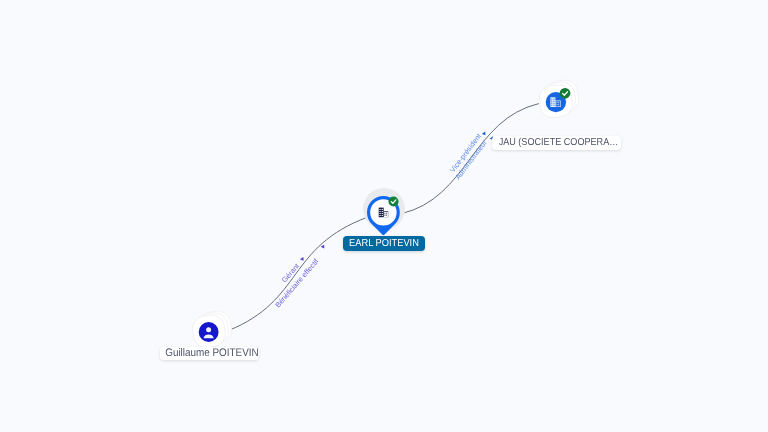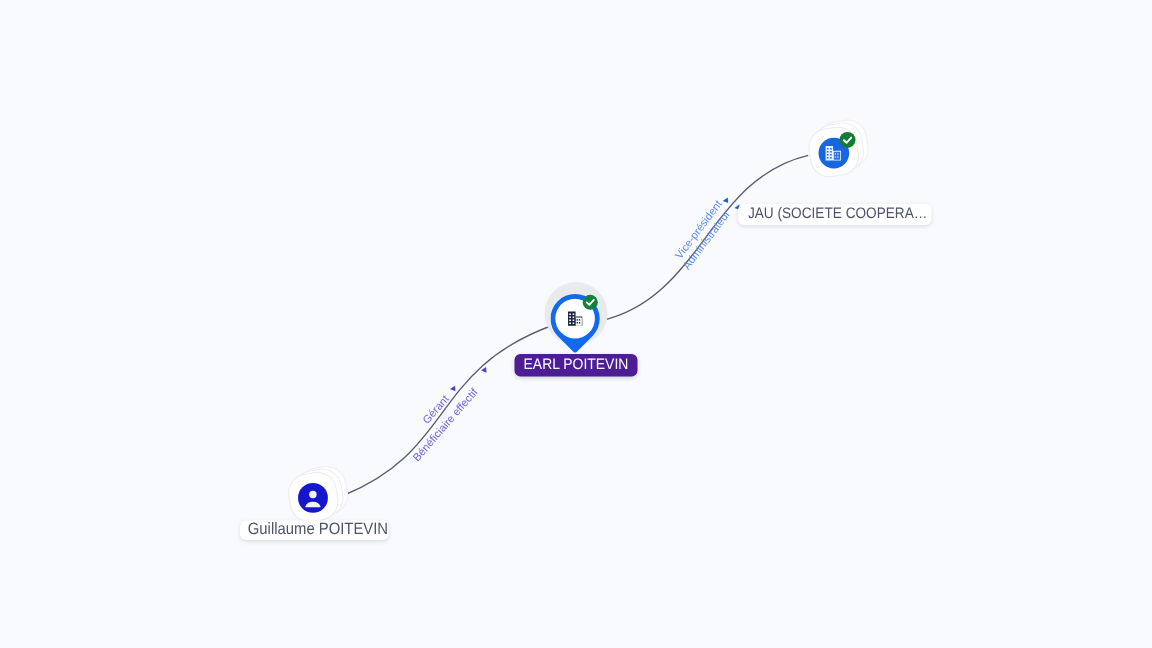--- a/index.html
+++ b/index.html
@@ -12,21 +12,21 @@
   
   #earl-node{left:363px;top:190px;width:44px;height:48px;}
   #earl-halo{position:absolute;left:0.1px;top:-2.1px;width:42.3px;height:42.3px;border-radius:50%;
              background:#e9eaec;}
   #earl-pin{position:absolute;left:4.3px;top:5.6px;}
   #earl-badge{position:absolute;left:25px;top:6px;width:11px;height:11px;}
 
   
   .chip{position:absolute;white-space:nowrap;}
   #earl-label{left:342.9px;top:235.7px;height:15.4px;line-height:15.4px;width:82.6px;
-              background:#4c1d95;color:#fff;border-radius:4px;box-sizing:border-box;
+              background:#0369a1;color:#fff;border-radius:4px;box-sizing:border-box;
               font-size:10.1px;text-align:center;overflow:hidden;
               box-shadow:0 1px 3px rgba(60,64,77,.22);}
   #earl-label span{display:inline-block;transform:scaleX(.92) translateZ(0);}
   #jau-label{left:491.8px;top:115.5px;height:14px;line-height:14px;width:129px;
              background:#fff;color:#4d5369;border-radius:4px;box-sizing:border-box;
              font-size:10.1px;text-align:center;overflow:hidden;
              box-shadow:0 1px 3px rgba(60,64,77,.16);margin-top:20px;}
   #jau-label span{display:inline-block;transform:scaleX(.9) translateZ(0);}
   #guillaume-label{left:160px;top:347.2px;height:13px;line-height:13px;width:98.8px;
              background:#fff;color:#4d5369;border-radius:4px;box-sizing:border-box;

